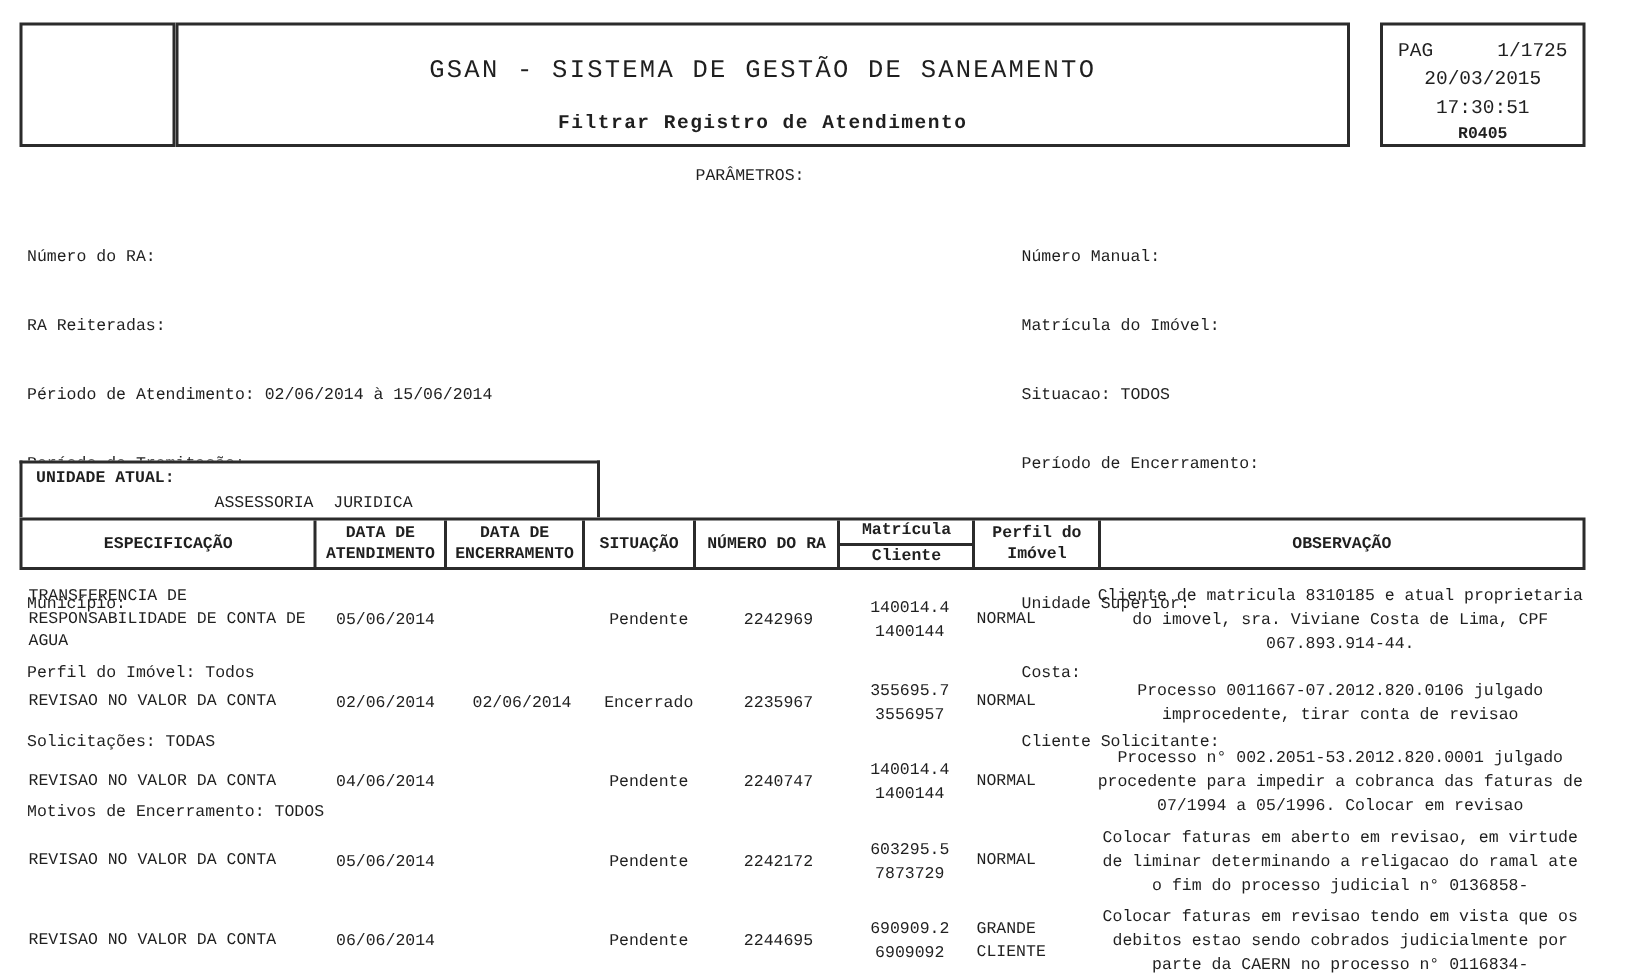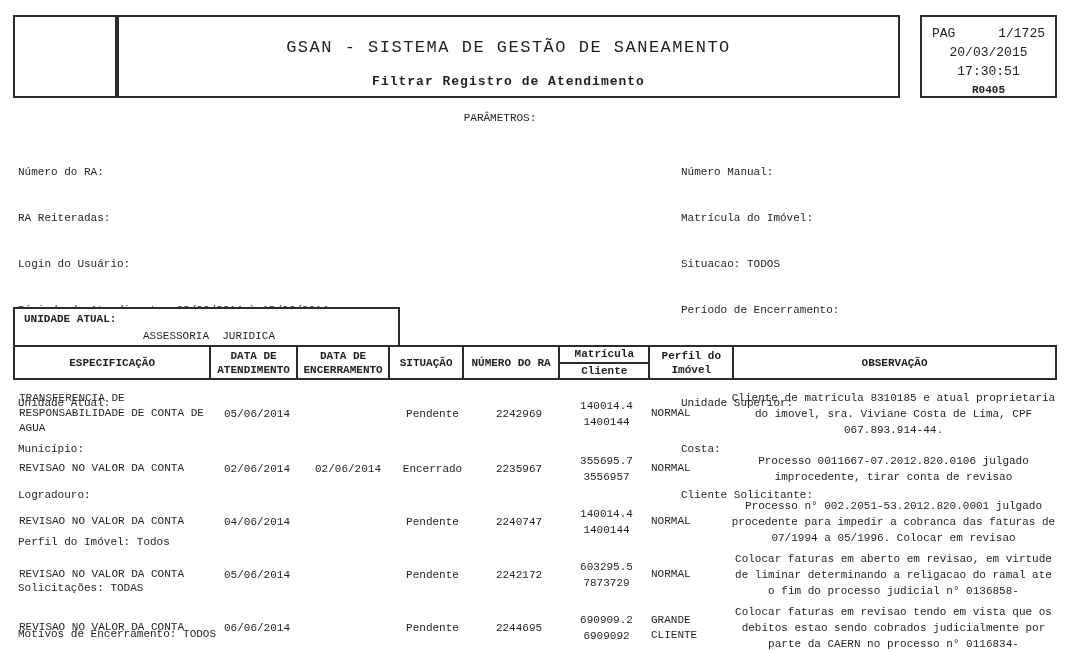--- a/index.html
+++ b/index.html
@@ -83,26 +83,24 @@
     <div class="pline">20/03/2015</div>
     <div class="pline">17:30:51</div>
     <div class="pline rcode">R0405</div>
   </div>
 
   <div id="params-heading">PARÂMETROS:</div>
 
   <div id="params-left" class="param-col">
     <div>Número do RA:</div>
     <div>RA Reiteradas:</div>
-    <div>Login do Usuário:</div>
     <div>Périodo de Atendimento: 02/06/2014 à 15/06/2014</div>
     <div>Período de Tramitação:</div>
     <div>Unidade Atual:</div>
     <div>Município:</div>
-    <div>Logradouro:</div>
     <div>Perfil do Imóvel: Todos</div>
     <div>Solicitações: TODAS</div>
     <div>Motivos de Encerramento: TODOS</div>
   </div>
 
   <div id="params-right" class="param-col">
     <div>Número Manual:</div>
     <div>Matrícula do Imóvel:</div>
     <div>Situacao: TODOS</div>
     <div>Período de Encerramento:</div>

